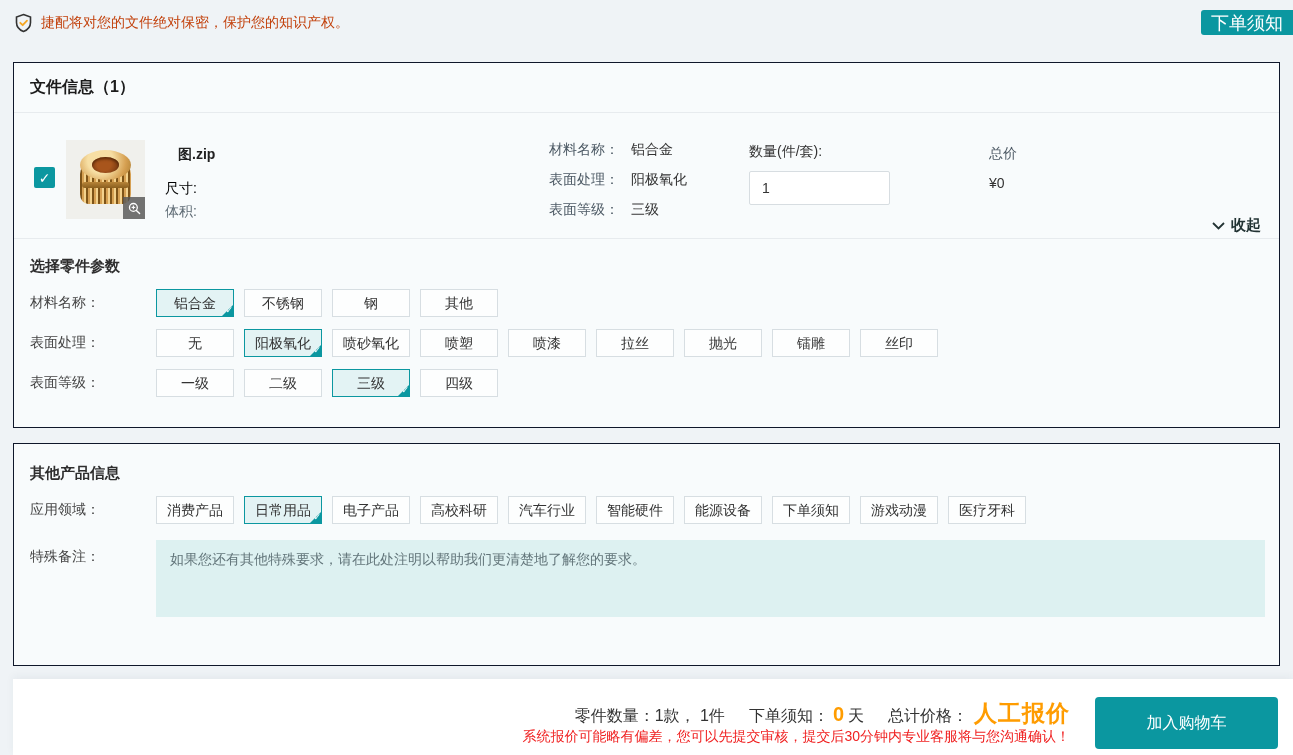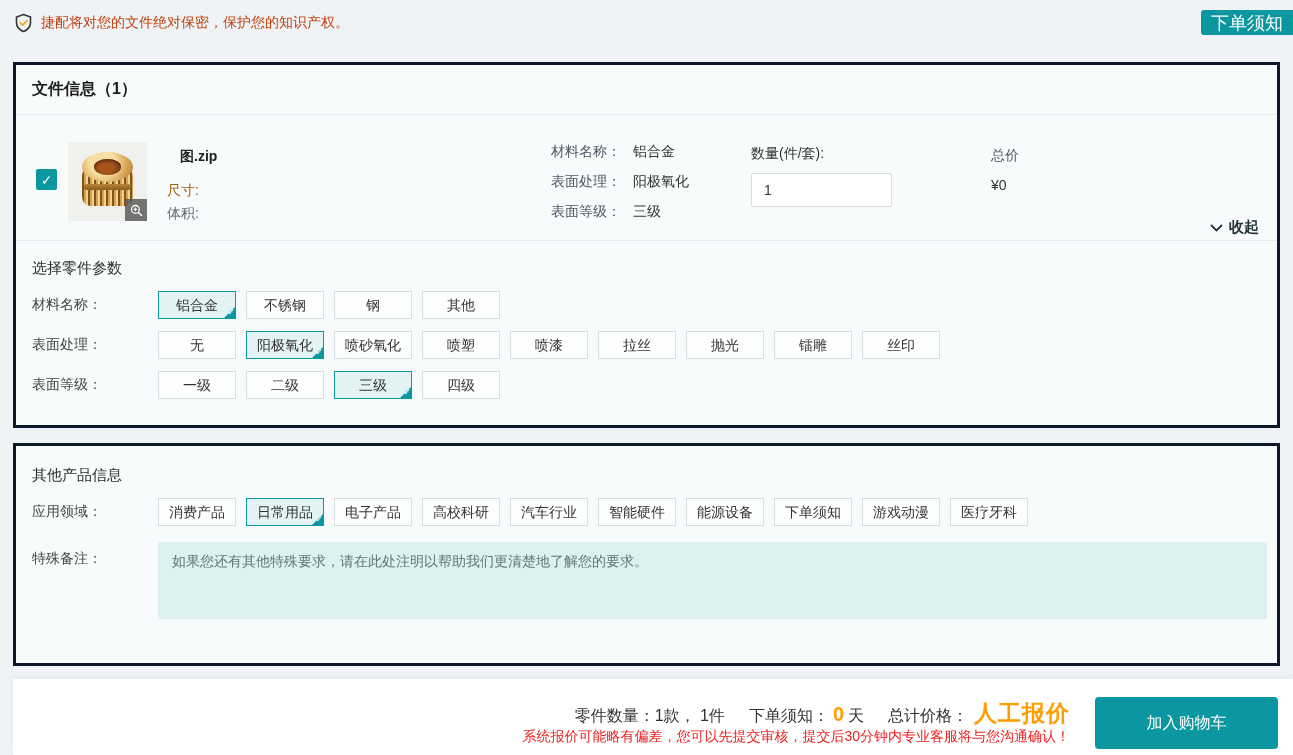--- a/index.html
+++ b/index.html
@@ -13,21 +13,21 @@
   
   .topbar { position:absolute; left:0; top:0; width:100%; height:46px; }
   .notice { position:absolute; left:14px; top:13px; display:flex; align-items:center; gap:8px;
             font-size:14px; color:#c2410c; }
   .order-notes-btn { position:absolute; right:0; top:10px; height:25px; padding:0 10px;
             background:#0b97a0; color:#ffffff; font-size:18px; border:none;
             border-radius:3px 0 0 3px; cursor:pointer; font-family:inherit;margin-left:6px; }
 
   
   .card { position:absolute; left:13px; width:1267px; background:#f8fbfc;
-          border:3px solid #0f172a; }
+          border:1px solid #0f172a; }
   #card-file { top:62px; height:366px; }
   #card-other { top:443px; height:223px; }
 
   .card-header { height:50px; border-bottom:1px solid #e7ebee; display:flex; align-items:center; }
   .card-title { font-size:16px; font-weight:bold; color:#1b1b1b; margin-left:16px; }
 
   
   .file-row { position:relative; height:125px; }
   .checkbox { position:absolute; left:20px; top:54px; width:21px; height:21px;
               background:#0b97a0; border-radius:2px; display:flex; align-items:center;
@@ -45,21 +45,21 @@
            background:radial-gradient(circle at 40% 35%,#f7dfa4 0 35%,#d6a052 70%,#a87a2e 100%); }
   .nut-hole { position:absolute; left:26px; top:17px; width:27px; height:16px; border-radius:50%;
            background:radial-gradient(circle at 45% 40%,#a8551c 0 40%,#6e3410 100%);
            box-shadow:inset 0 2px 3px rgba(60,25,0,.7); }
   .zoom-badge { position:absolute; right:0; bottom:0; width:22px; height:22px;
            background:rgba(85,85,85,.82); display:flex; align-items:center; justify-content:center;
            cursor:pointer; }
 
   .file-meta { position:absolute; left:151px; top:33px; }
   .file-name { font-size:14px; font-weight:bold; color:#222;padding-left:13px; }
-  .file-dim  { font-size:14px; color:#a16207; margin-top:16px; }
+  .file-dim  { font-size:14px; color:#000000; margin-top:16px; }
   .file-vol  { font-size:14px; color:#5d6a73; margin-top:5px; }
 
   .file-summary { position:absolute; left:535px; top:28px; font-size:14px; color:#4c5964; }
   .file-summary .srow { margin-bottom:12px; display:flex; }
   .file-summary .slabel { width:82px; }
   .file-summary .sval { color:#333; }
 
   .qty-col { position:absolute; left:735px; top:30px; }
   .qty-label { font-size:14px; color:#333; }
   .qty-input { margin-top:10px; width:141px; height:34px; border:1px solid #d7dde1;
@@ -71,21 +71,21 @@
   .total-value { margin-top:12px; color:#333; }
 
   .collapse { position:absolute; right:18px; top:103px; display:flex; align-items:center; gap:6px;
               cursor:pointer; }
   .collapse-text { font-size:15px; font-weight:bold; color:#233; }
 
   
   .divider { height:1px; background:#e7ebee; }
 
   
-  .section-title { font-size:15px; font-weight:400; color:#2e2e2e; margin:18px 0 13px 16px; }
+  .section-title { font-size:15px; font-weight:700; color:#2e2e2e; margin:18px 0 13px 16px; }
   .param-row { display:flex; align-items:center; margin:0 0 12px 16px; }
   .param-label { width:126px; font-size:14px; color:#444; }
   .opts { display:flex; gap:10px; }
   .opt { position:relative; width:78px; height:28px; background:#fdfefe;
          border:1px solid #d7dee2; font-size:14px; color:#333; cursor:pointer;
          font-family:inherit; line-height:26px; text-align:center; padding:0; }
   .opt-selected { border:1px solid #0b97a0; background:#e3f3f4; }
   .opt-selected::after { content:""; position:absolute; right:-1px; bottom:-1px; width:0; height:0;
          border-left:13px solid transparent; border-bottom:13px solid #0b97a0; }
   .opt-selected::before { content:"\2713"; position:absolute; right:0; bottom:-7px; z-index:2;

